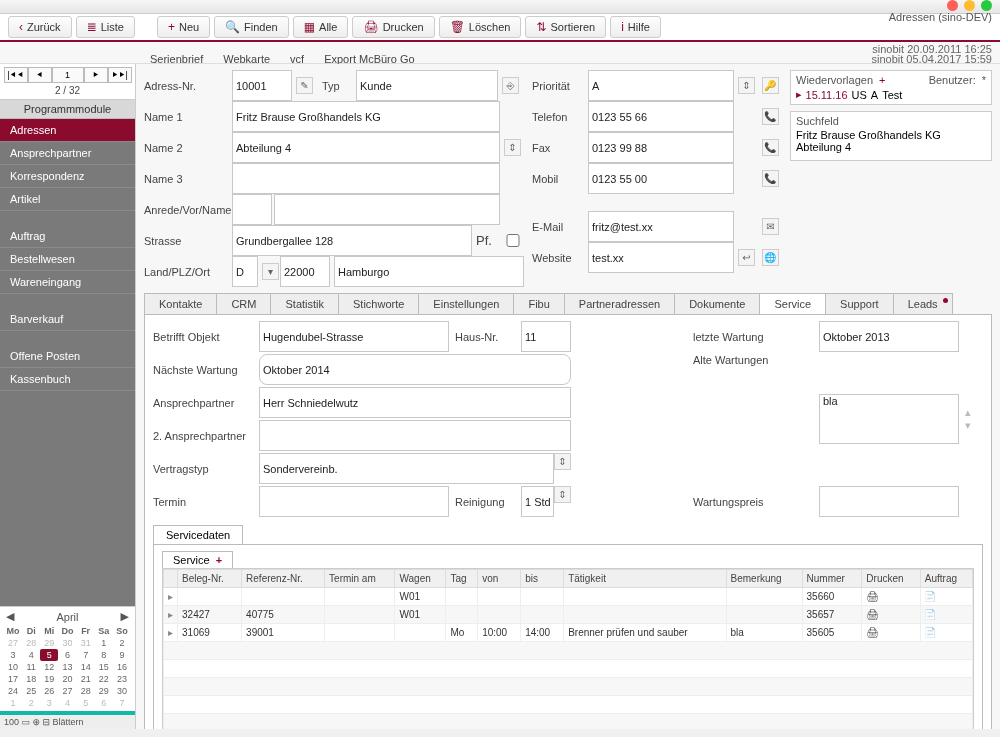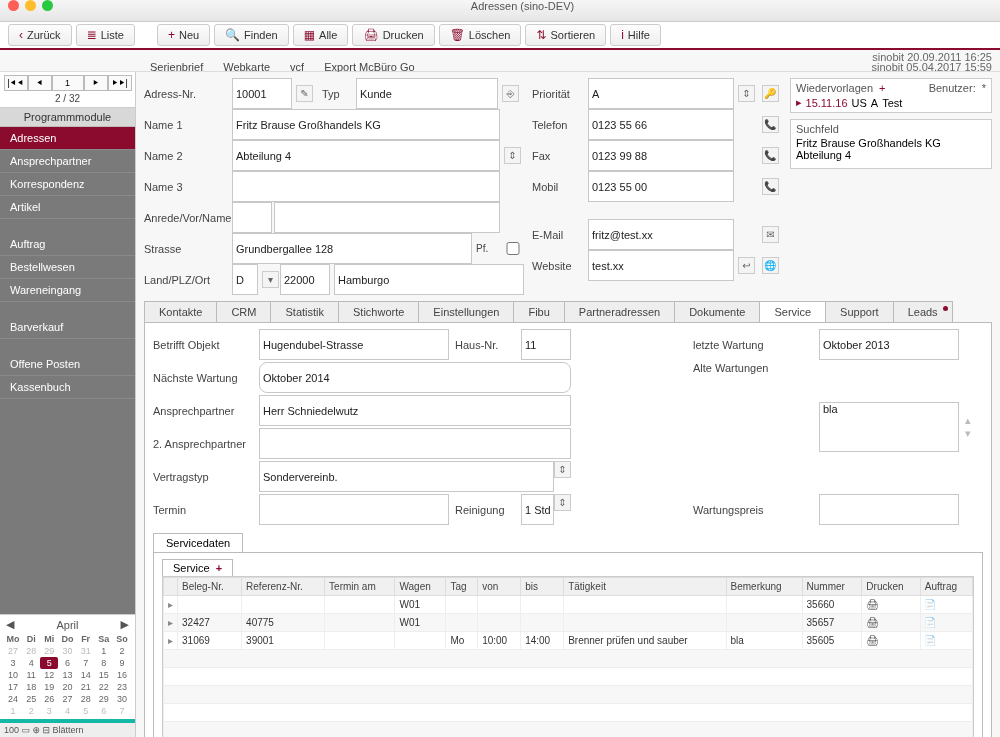--- a/index.html
+++ b/index.html
@@ -1,19 +1,19 @@
 <!DOCTYPE html>
 <html><head>
 <meta charset="utf-8">
 <style>
 * { box-sizing: border-box; margin: 0; padding: 0; font-family: "Helvetica Neue", Arial, sans-serif; font-size: 11px; }
 html, body { width: 1000px; height: 737px; background: #f0f0f0; overflow: hidden; }
 
 
-.titlebar { height: 22px; background: linear-gradient(#f6f6f6,#e6e6e6); border-bottom: 1px solid #ccc; display: flex; align-items: flex-start; padding: 0 8px; color: #555; }
+.titlebar { height: 14px; background: linear-gradient(#f6f6f6,#e6e6e6); border-bottom: 1px solid #ccc; display: flex; align-items: flex-end; padding: 0 8px; color: #555; flex-direction: column; }
 .traffic { display: flex; gap: 6px; }
 .traffic span { width: 11px; height: 11px; border-radius: 50%; display: inline-block; }
 .tl-close { background:#ff5f57; } .tl-min { background:#ffbd2e; } .tl-max { background:#28c940; }
 .titlebar .title { flex: 1; text-align: center; }
 
 
 .toolbar { height: 28px; background: #fff; border-bottom: 2px solid #8b0b2e; display: flex; align-items: center; padding: 0 8px; gap: 4px; }
 .tbtn { display: inline-flex; align-items: center; gap: 4px; padding: 3px 10px; border: 1px solid #ccc; border-radius: 3px; background: linear-gradient(#fdfdfd,#eee); color: #333; cursor: pointer; }
 .tbtn .ico { color: #8b0b2e; font-size: 12px; }
 .toolbar .spacer { flex: 1; }
@@ -295,21 +295,21 @@
           <span class="lbl">Anrede/Vor/Name</span>
           <div style="display:flex; gap:2px;">
               <input class="fld" style="width: 40px;">
               <input class="fld" style="">
             </div>
           <span></span>
         </div>
         <div class="fields2" style="grid-template-columns:84px 1fr 22px 22px;">
           <span class="lbl">Strasse</span>
           <input class="fld" value="Grundbergallee 128" style="">
-          <span class="lbl" style="font-size:10px">Pf.</span>
+          <span class="lbl" style="font-size:13px">Pf.</span>
           <input type="checkbox" style="">
         </div>
         <div class="fields2" style="grid-template-columns:84px 26px 14px 50px 1fr;">
           <span class="lbl">Land/PLZ/Ort</span>
           <input class="fld" value="D" style="">
           <span class="icosm">▾</span>
           <input class="fld" value="22000" style="">
           <input class="fld" value="Hamburgo" style="">
         </div>
       </div>

